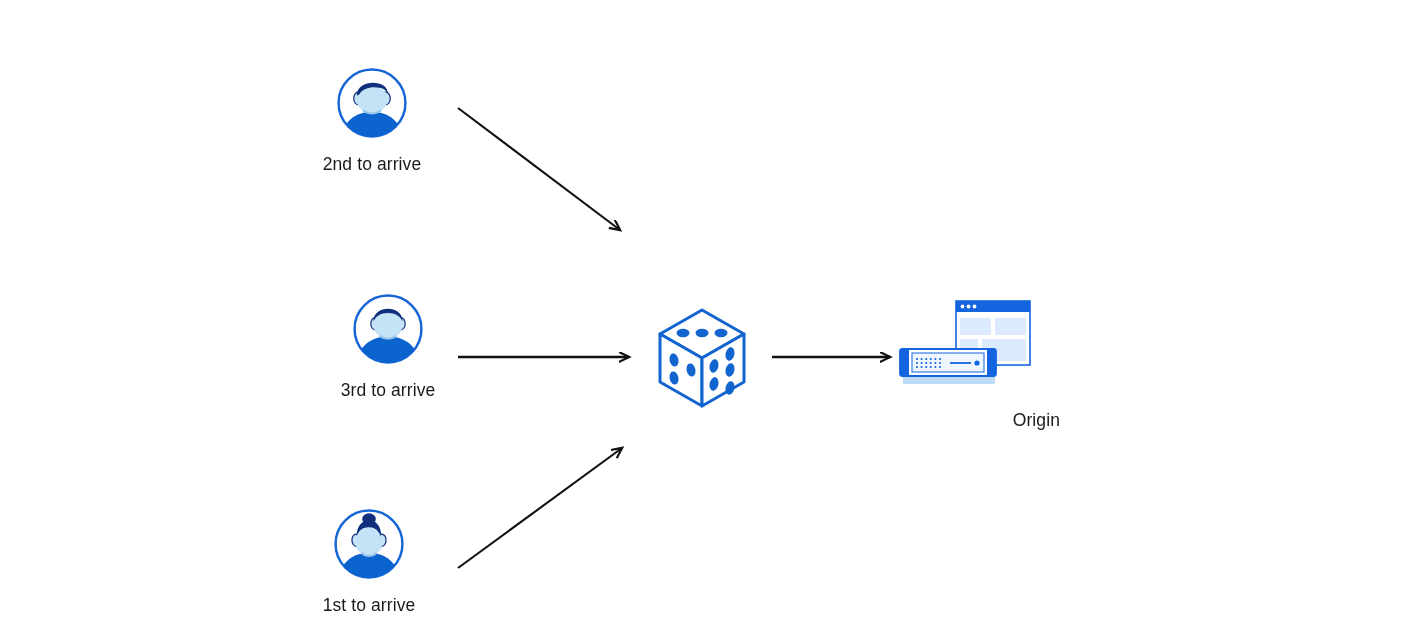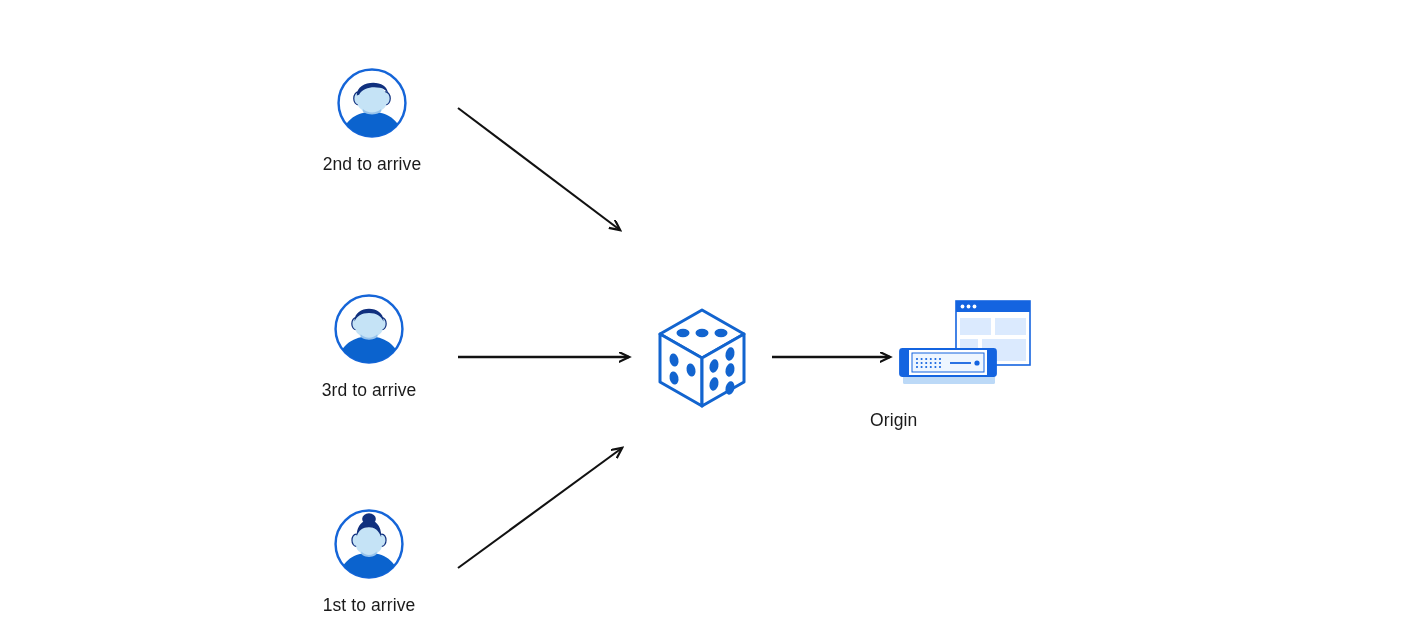--- a/index.html
+++ b/index.html
@@ -32,21 +32,21 @@
   }
   .node-label {
     font-size: 17.5px;
     color: #1a1a1a;
     margin-top: 13px;
     letter-spacing: 0.1px;
     white-space: nowrap;
   }
   .origin-node {
     width: 190px;
-    text-align: left;
+    text-align: right;
   }
   .origin-wrap {
     width: 135px;
     height: 100px;
     margin: 0 auto;
     position: relative;
   }
   .dice-node {
     width: 100px;
     height: 100px;
@@ -95,21 +95,21 @@
           <ellipse cx="68" cy="44" rx="6" ry="8.5" fill="#c5e3f6" stroke="#10307e" stroke-width="1.6"></ellipse>
           <path d="M31 42 C31 22 69 22 69 42 L69 50 C69 66 31 66 31 50 Z" fill="#c5e3f6"></path>
           <path d="M30 40 C29 19 71 17 71 38 C69 34 66 31 60 30 C50 28 38 30 33 39 Z" fill="#10307e"></path>
           <path d="M38 62 C44 68 56 68 62 62 L62 58 C56 64 44 64 38 58 Z" fill="#0b63ce" opacity="0.25"></path>
         </g>
       </svg>
     </div>
     <div class="node-label">2nd to arrive</div>
   </div>
 
-  <div class="node avatar-node" style="left:294px; top:251px;">
+  <div class="node avatar-node" style="left:313px; top:251px;">
     <div class="avatar-wrap">
       <svg viewBox="0 0 100 100" width="76" height="76">
         <clipPath id="clipB">
             <circle cx="50" cy="50" r="44"></circle>
           </clipPath>
         <circle cx="50" cy="50" r="44" fill="#ffffff" stroke="#1565d8" stroke-width="3.2"></circle>
         <g clip-path="url(#clipB)">
           <path d="M6 100 C11 70 30 60 50 60 C70 60 89 70 94 100 Z" fill="#0b63ce"></path>
           <path d="M37 55 C37 67 63 67 63 55 L63 43 L37 43 Z" fill="#c5e3f6"></path>
           <ellipse cx="33" cy="43" rx="5.6" ry="8" fill="#c5e3f6" stroke="#10307e" stroke-width="1.6"></ellipse>

